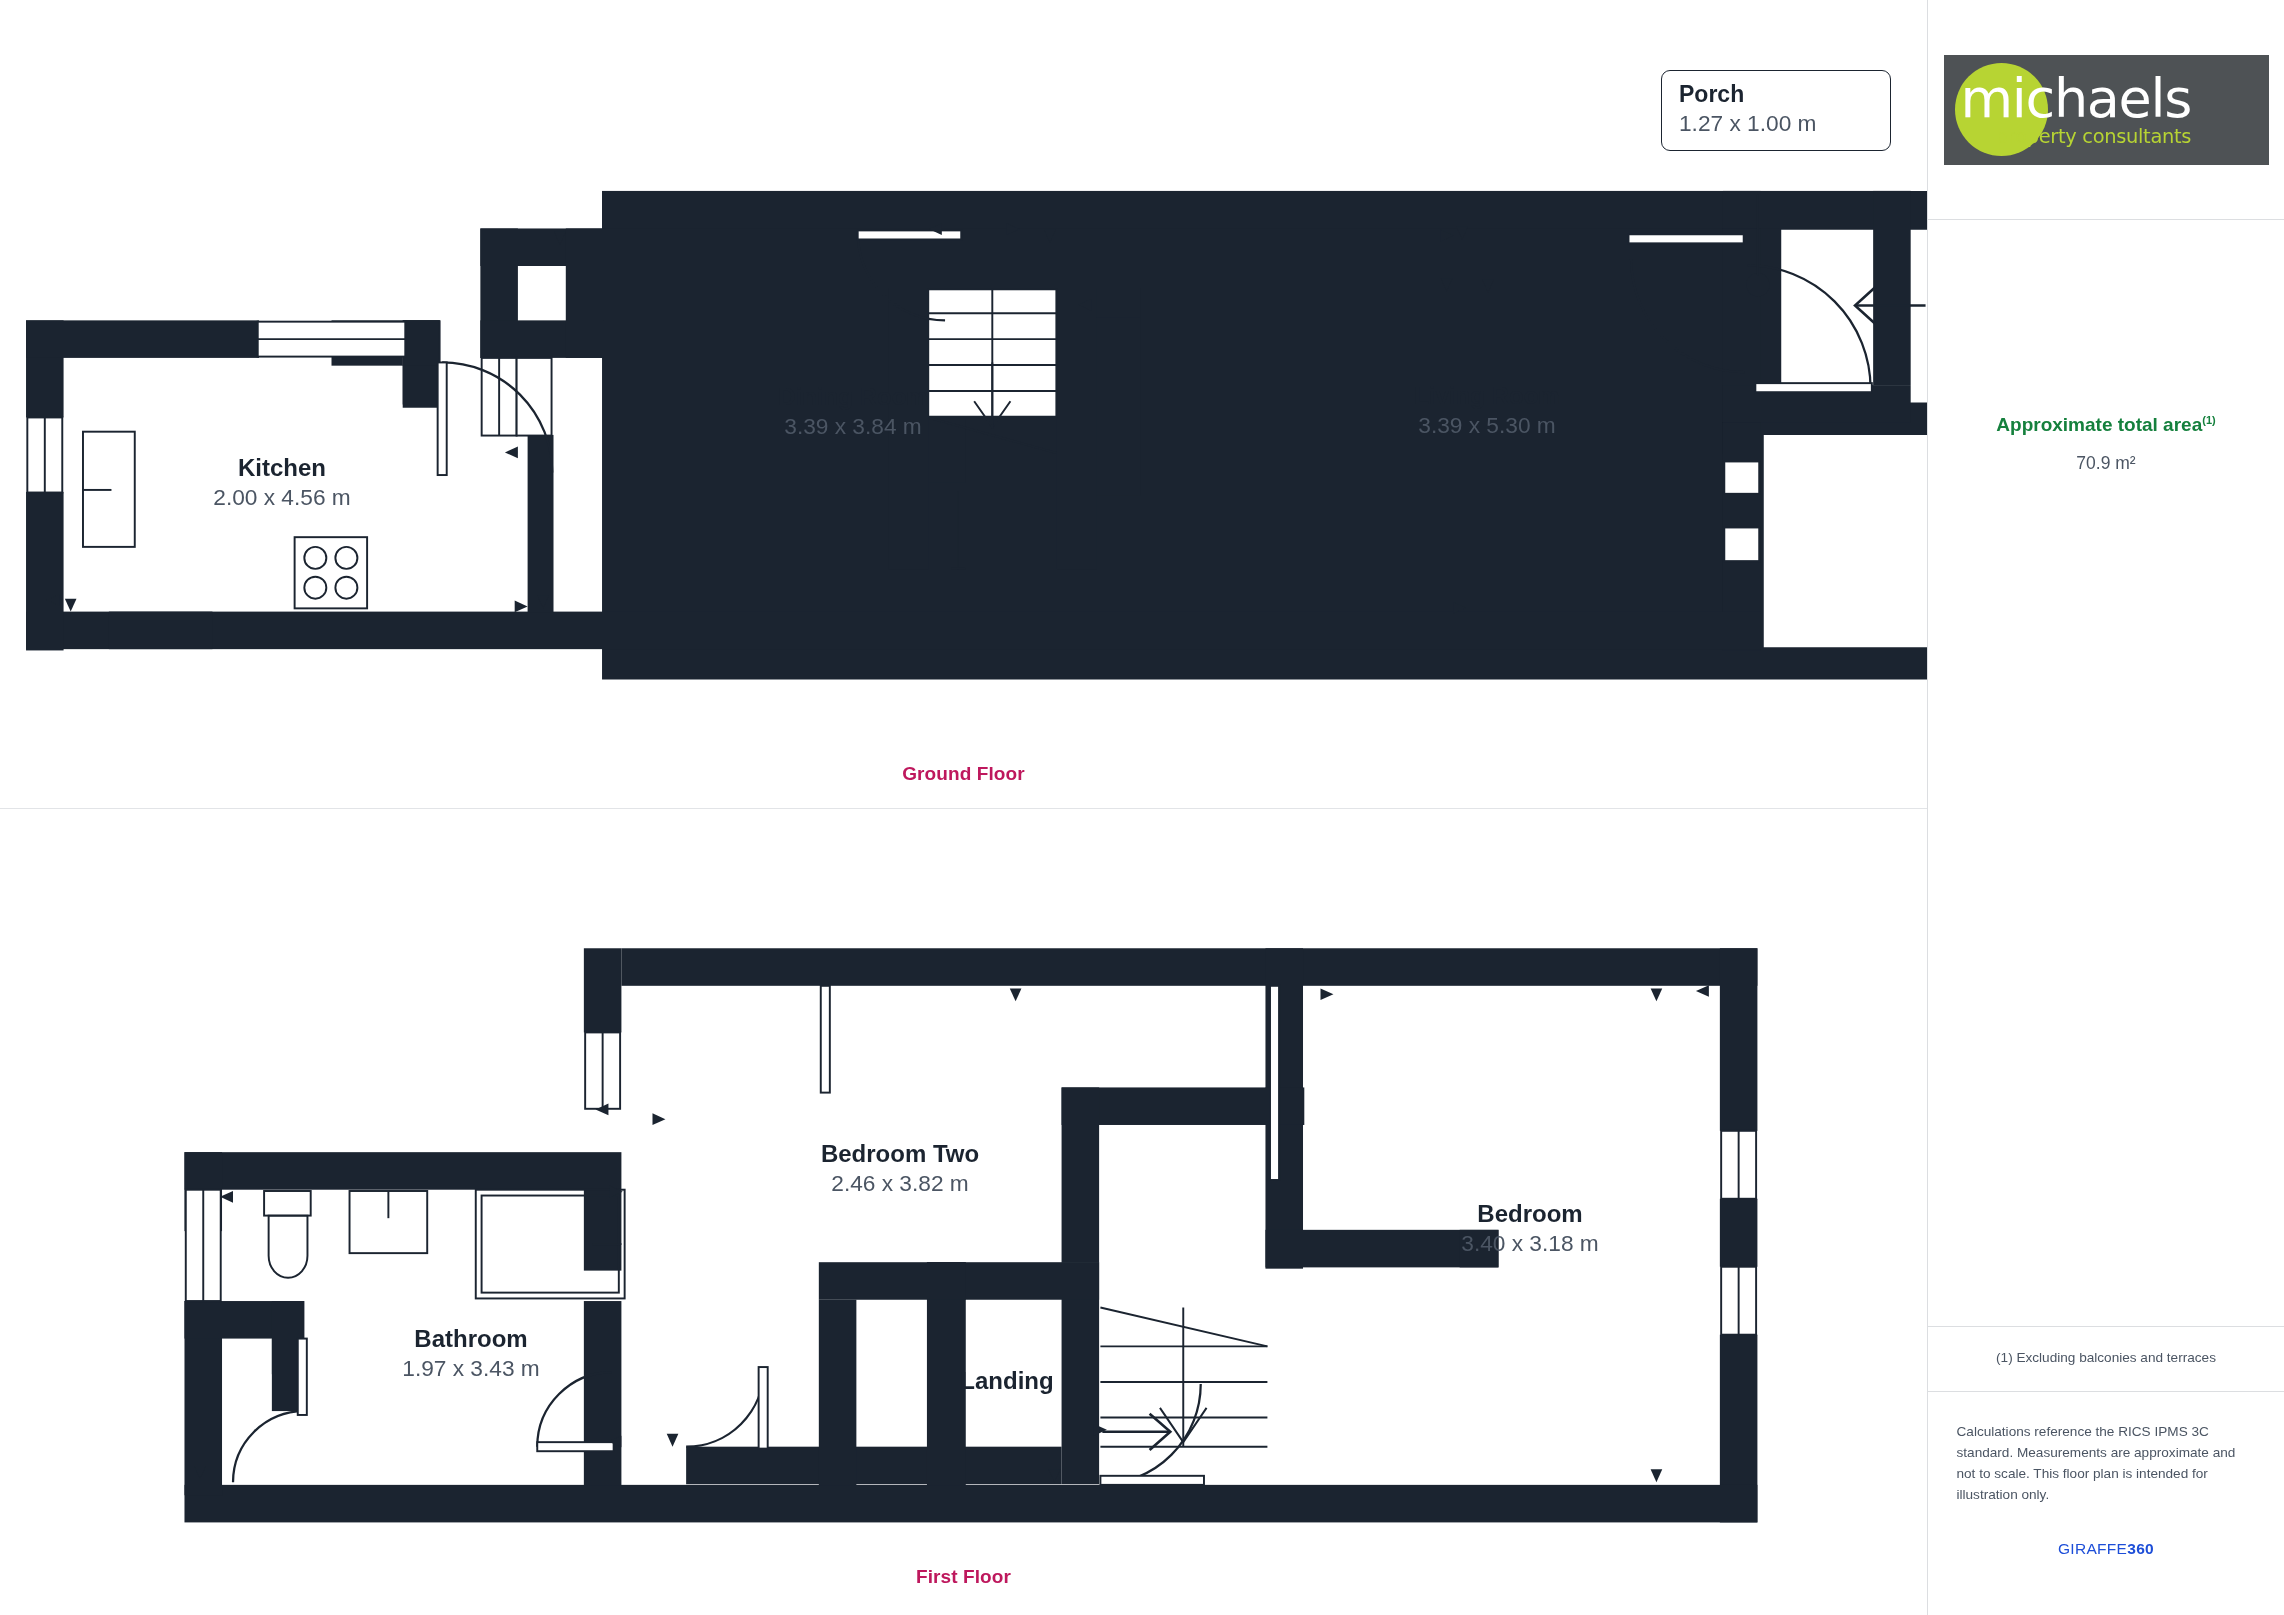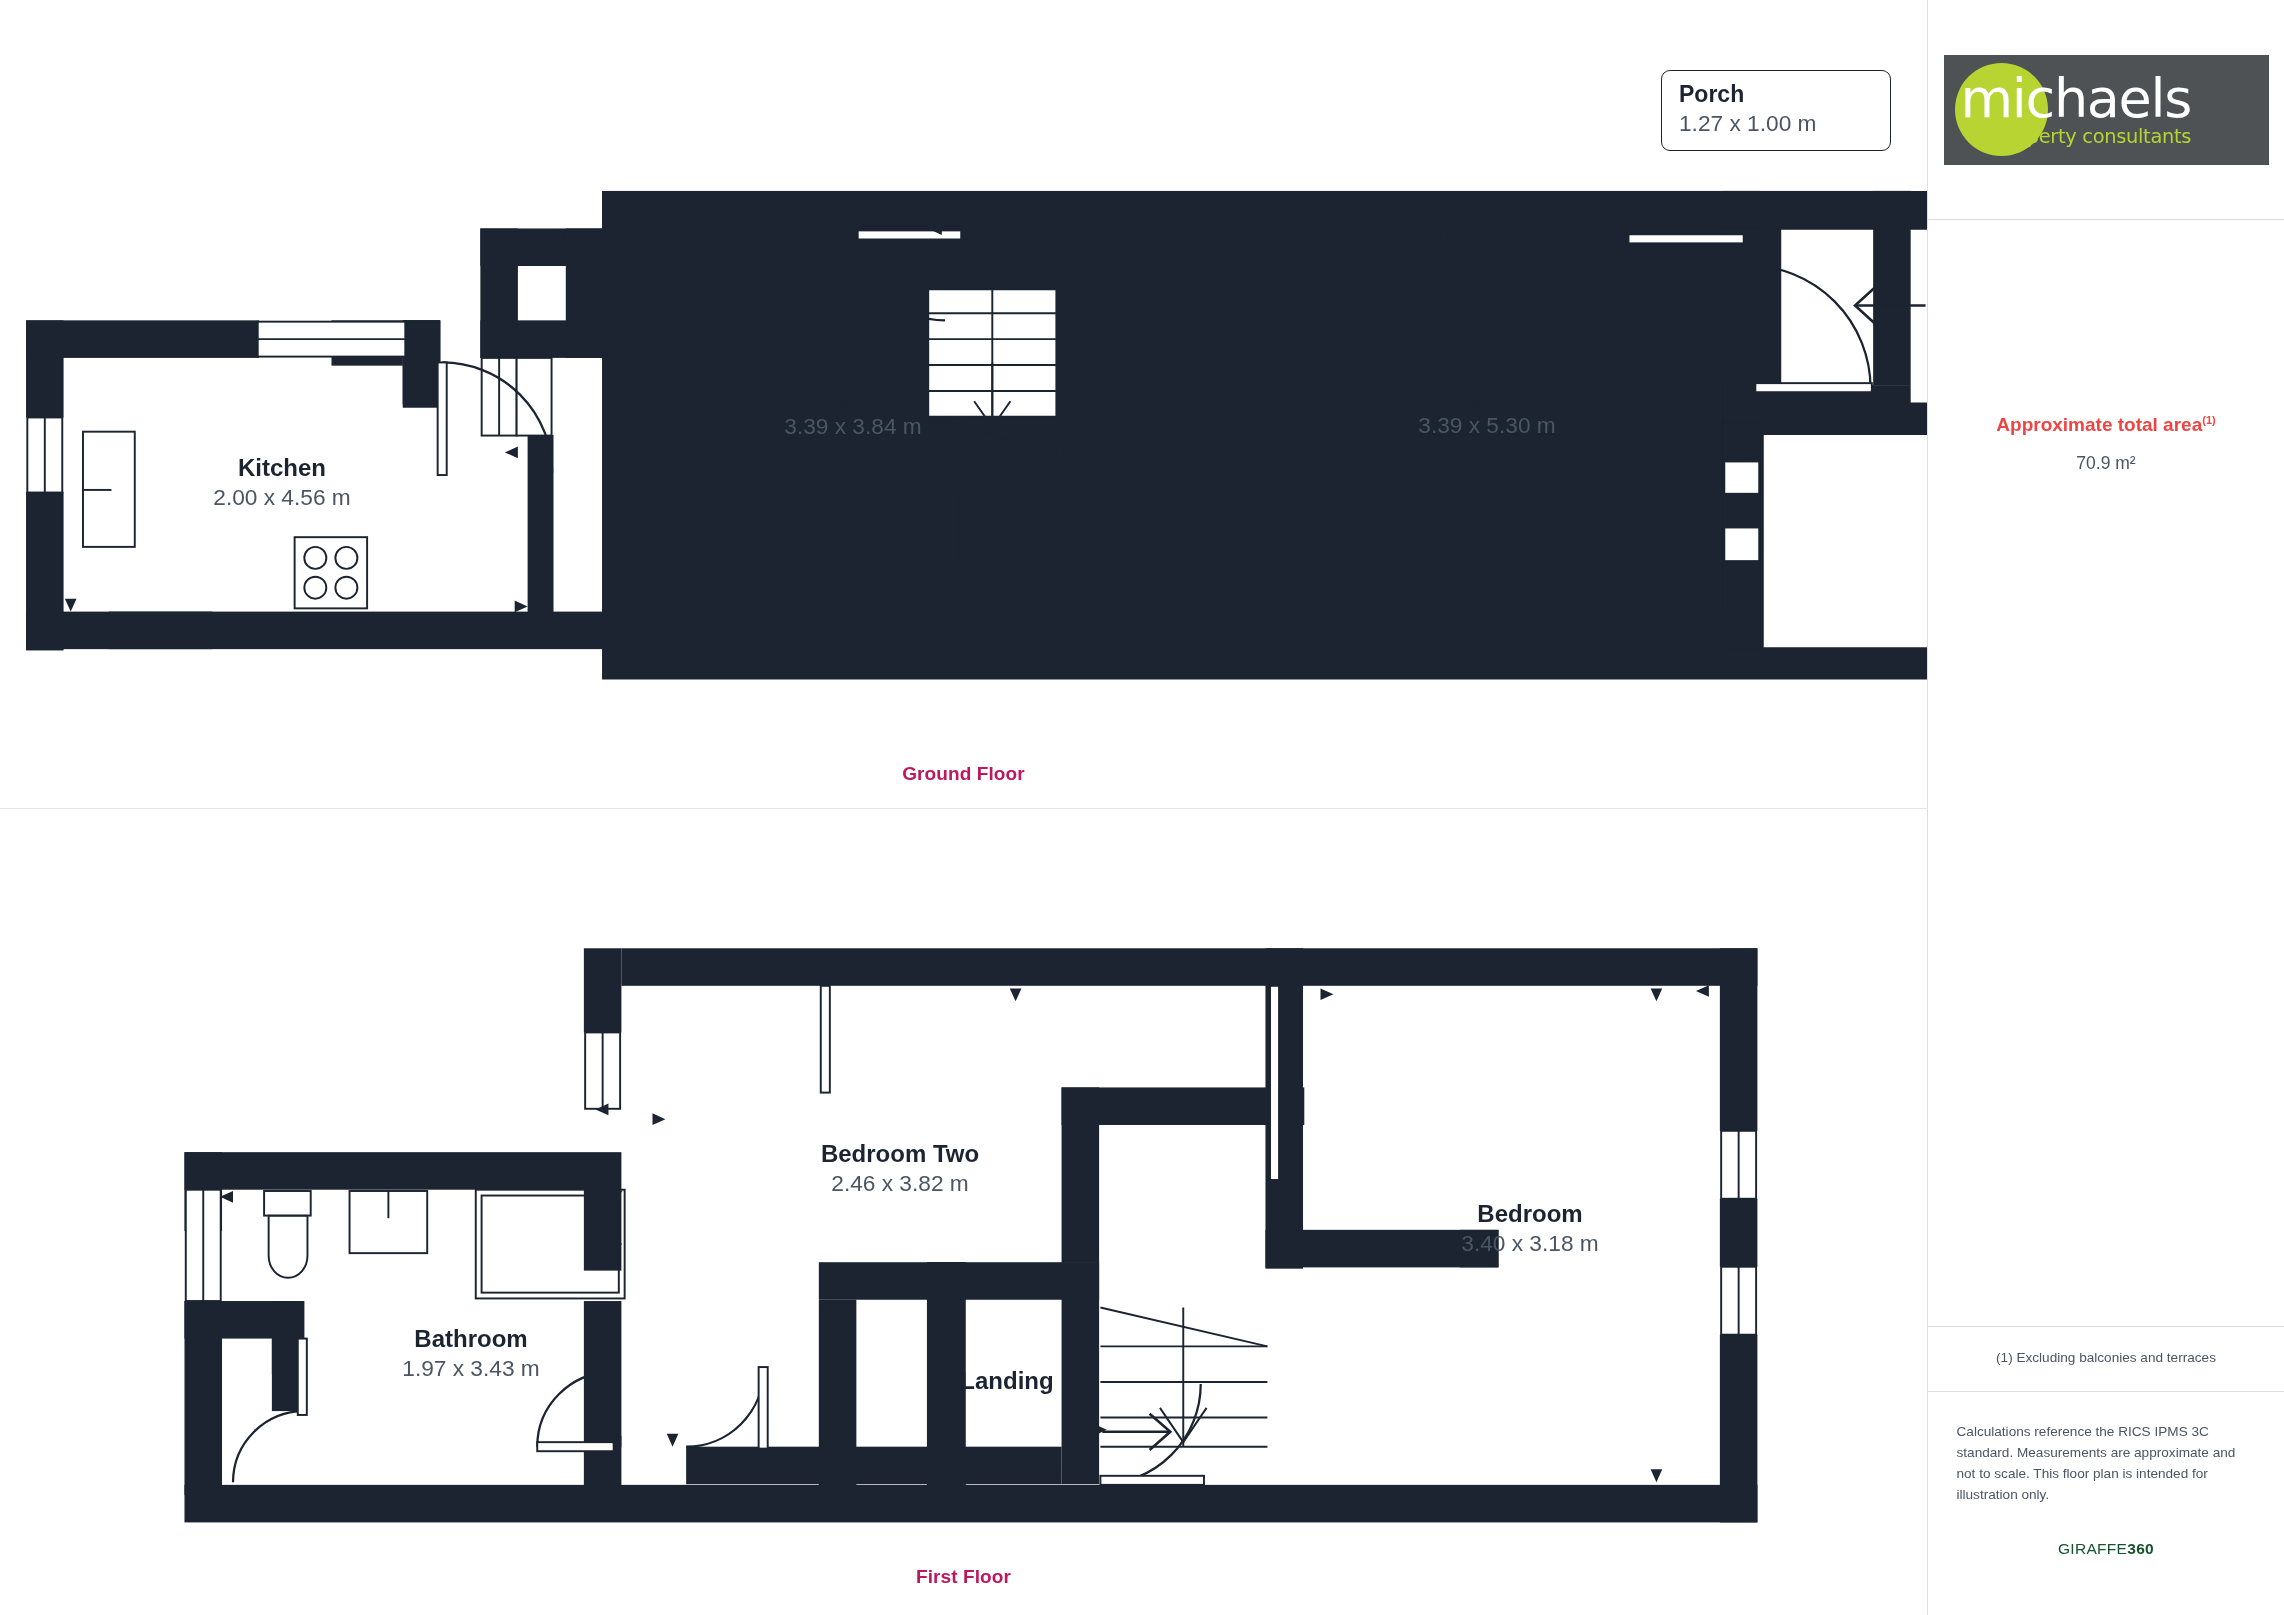--- a/index.html
+++ b/index.html
@@ -69,36 +69,36 @@
   .logo .name{
     font-size:54px;color:#ffffff;letter-spacing:-1.3px;font-weight:normal;
     display:block;margin-bottom:1.3px;
   }
   .logo .tag{
     font-size:19.4px;color:#b7d433;letter-spacing:-0.3px;display:block;text-align:right;
   }
   .area-block{
     flex:0 0 auto;margin-top:194px;text-align:center;padding:0 19.4px;
   }
-  .area-title{font-size:19px;font-weight:bold;color:#ef4444;}
+  .area-title{font-size:19px;font-weight:bold;color:#15803d;}
   .area-title sup{font-size:11px;vertical-align:super;}
   .area-value{font-size:17.5px;color:#4b5563;margin-top:17px;}
   .spacer{flex:1 1 auto;}
   .note1{
     border-top:1.9px solid #dcdee1;
     padding:23px 15.5px 26px 15.5px;text-align:center;
     font-size:13.6px;color:#4b5563;
   }
   .note2{
     border-top:1.9px solid #dcdee1;
     padding:28.5px 28.5px 13px 28.5px;
     font-size:13.6px;color:#4b5563;line-height:1.55;
   }
   .brand{
-    text-align:center;font-size:15.5px;color:#14532d;
+    text-align:center;font-size:15.5px;color:#1d4ed8;
     letter-spacing:0.3px;padding:22px 0 58px 0;
   }
   .brand b{font-weight:bold;}
 </style>
 </head>
 <body>
 
 <div class="page">
 
   <div class="plans">

